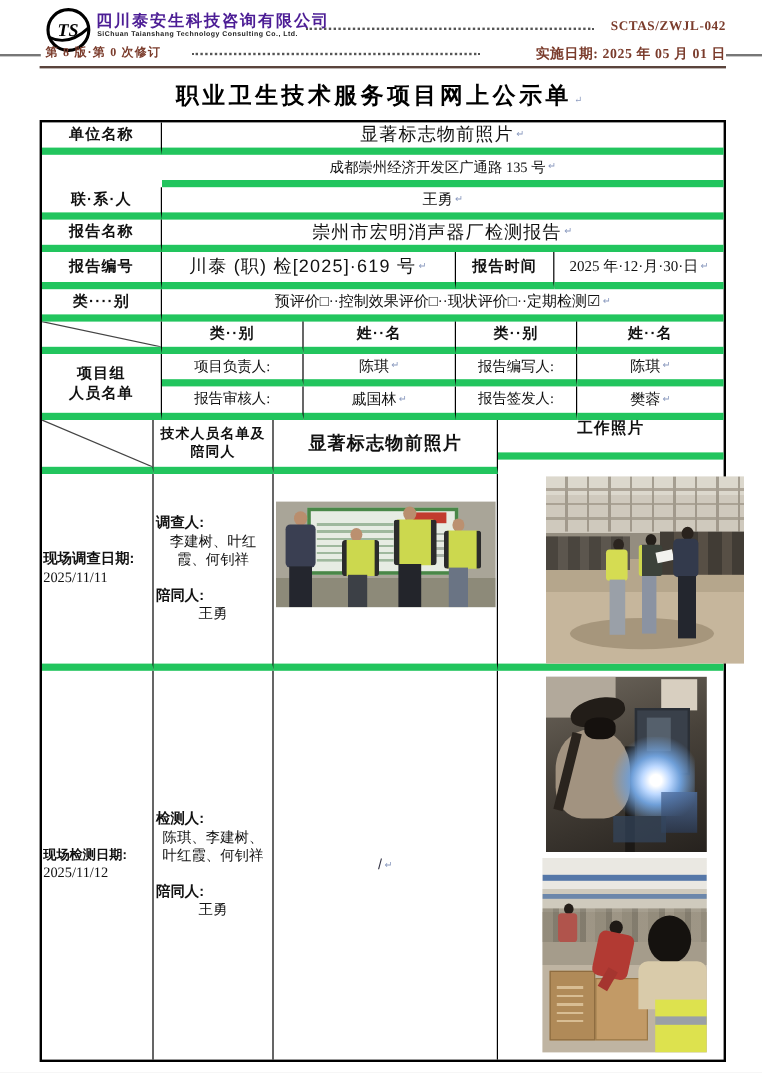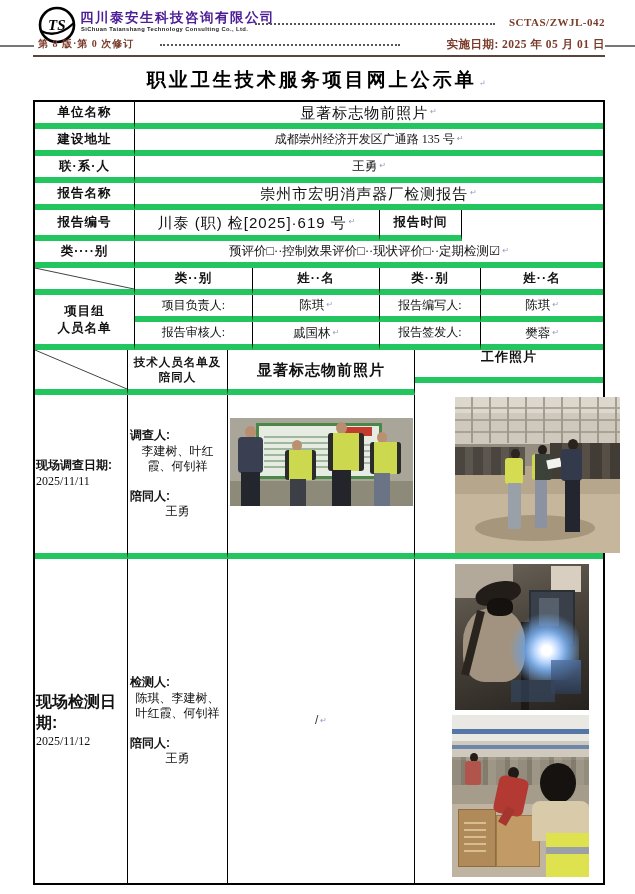--- a/index.html
+++ b/index.html
@@ -55,32 +55,32 @@
   <div class="abs edge-dash" style="left:0;width:34px;"></div>
   <div class="abs edge-dash" style="right:0;width:30px;"></div>
   <div class="abs hdr-rule"></div>
   <div class="abs doc-title pm">职业卫生技术服务项目网上公示单</div>
 
   <div class="tbl">
 
     <div class="cell lab" style="left:0;top:0;width:100px;height:27px;">单位名称</div>
     <div class="cell big noR pm" style="left:100px;top:0;width:468px;height:27px;">显著标志物前照片</div>
 
-    <div class="cell lab" style="left:0;top:27px;width:100px;height:27px;">建设地址</div>
     <div class="cell serifv noR pm" style="left:100px;top:27px;width:468px;height:27px;font-size:12px;">成都崇州经济开发区广通路 135 号</div>
 
     <div class="cell lab" style="left:0;top:54px;width:100px;height:27px;">联·系·人</div>
     <div class="cell serifv noR pm" style="left:100px;top:54px;width:468px;height:27px;">王勇</div>
 
     <div class="cell lab" style="left:0;top:81px;width:100px;height:27px;">报告名称</div>
     <div class="cell big noR pm" style="left:100px;top:81px;width:468px;height:27px;">崇州市宏明消声器厂检测报告</div>
 
     <div class="cell lab" style="left:0;top:108px;width:100px;height:31px;">报告编号</div>
     <div class="cell big pm" style="left:100px;top:108px;width:245px;height:31px;">川泰 (职) 检[2025]·619 号</div>
     <div class="cell lab" style="left:345px;top:108px;width:82px;height:31px;">报告时间</div>
+    <div class="cell serifv noR pm" style="left:427px;top:108px;width:141px;height:31px;">2025 年·12·月·30·日</div>
 
     <div class="cell lab" style="left:0;top:139px;width:100px;height:27px;">类····别</div>
     <div class="cell serifv noR pm" style="left:100px;top:139px;width:468px;height:27px;">预评价□··控制效果评价□··现状评价□··定期检测☑</div>
 
     <div class="cell" style="left:0;top:166px;width:100px;height:27px;">
       <svg class="diag-svg">
           <line x1="0" y1="0" x2="100%" y2="100%" stroke="#444" stroke-width="1"></line>
         </svg>
     </div>
     <div class="cell lab" style="left:100px;top:166px;width:118px;height:27px;">类··别</div>
@@ -119,21 +119,21 @@
       <div class="lab" style="align-self:flex-start;letter-spacing:0;font-size:12px;">调查人:</div>
       <div class="serifv">李建树、叶红霞、何钊祥</div>
       <div style="height:14px;"></div>
       <div class="lab" style="align-self:flex-start;letter-spacing:0;font-size:12px;">陪同人:</div>
       <div class="serifv">王勇</div>
     </div>
     <div class="cell" style="left:193px;top:293px;width:187px;height:164px;"></div>
     <div class="cell noR" style="left:380px;top:293px;width:188px;height:164px;"></div>
 
     <div class="cell leftcell noB" style="left:0;top:457px;width:93px;height:324px;">
-      <span class="lab" style="font-size:16px;letter-spacing:0;">现场检测日期:</span>
+      <span class="lab" style="font-size:11px;letter-spacing:0;">现场检测日期:</span>
       <span class="serifv" style="font-size:12px;">2025/11/12</span>
     </div>
     <div class="cell colcell noB" style="left:93px;top:457px;width:100px;height:324px;font-size:12px;padding:2px;">
       <div class="lab" style="align-self:flex-start;letter-spacing:0;font-size:12px;">检测人:</div>
       <div class="serifv">陈琪、李建树、叶红霞、何钊祥</div>
       <div style="height:14px;"></div>
       <div class="lab" style="align-self:flex-start;letter-spacing:0;font-size:12px;">陪同人:</div>
       <div class="serifv">王勇</div>
     </div>
     <div class="cell noB pm" style="left:193px;top:457px;width:187px;height:324px;font-size:12px;color:#334;">

